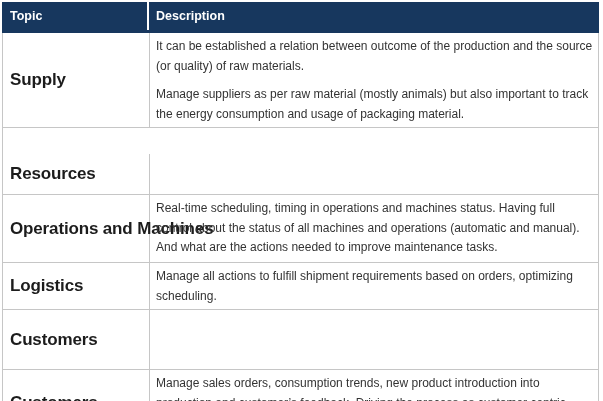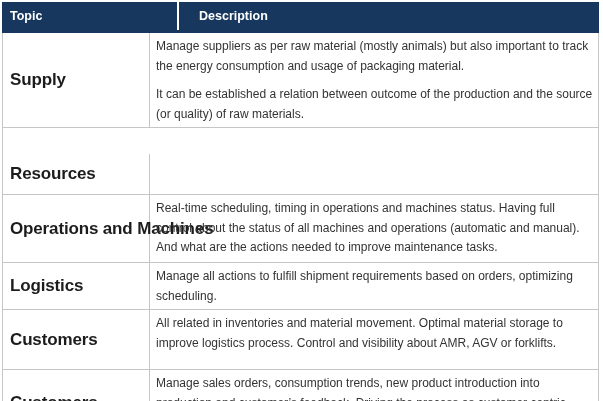--- a/index.html
+++ b/index.html
@@ -26,27 +26,27 @@
   }
   .hdr .cell {
     box-sizing: border-box;
     display: flex;
     align-items: center;
     color: var(--header_text);
     font-weight: bold;
     font-size: 12.5px;
   }
   .hdr .c1 {
-    width: 177px;
+    width: 147px;
     border-right: 2px solid #FFFFFF;
     padding-left: 8px;
   }
   .hdr .c2 {
     flex: 1;
-    padding-left: 20px;
+    padding-left: 7px;
   }
   
   .tbody {
     border-left: 1px solid var(--grid_border);
     border-right: 1px solid var(--grid_border);
     border-bottom: 2px solid var(--bottom_border);
   }
   .row {
     display: flex;
     border-bottom: 1px solid var(--grid_border);
@@ -90,22 +90,22 @@
   <div class="hdr">
     <div class="cell c1">Topic</div>
     <div class="cell c2">Description</div>
   </div>
 
   <div class="tbody">
 
     <div class="row">
       <div class="topic">Supply</div>
       <div class="desc">
+        <p>It can be established a relation between outcome of the production and the source (or quality) of raw materials.</p>
         <p>Manage suppliers as per raw material (mostly animals) but also important to track the energy consumption and usage of packaging material.</p>
-        <p>It can be established a relation between outcome of the production and the source (or quality) of raw materials.</p>
       </div>
     </div>
 
     <div class="row">
       <div class="topic">Resources</div>
     </div>
 
     <div class="row">
       <div class="topic">Operations and Machines</div>
       <div class="desc">
@@ -115,23 +115,20 @@
 
     <div class="row">
       <div class="topic">Logistics</div>
       <div class="desc">
         <p>Manage all actions to fulfill shipment requirements based on orders, optimizing scheduling.</p>
       </div>
     </div>
 
     <div class="row">
       <div class="topic">Customers</div>
-      <div class="desc">
-        <p>All related in inventories and material movement. Optimal material storage to improve logistics process. Control and visibility about AMR, AGV or forklifts.</p>
-      </div>
     </div>
 
     <div class="row">
       <div class="topic">Customers</div>
       <div class="desc">
         <p>Manage sales orders, consumption trends, new product introduction into production and customer’s feedback. Driving the process as customer centric approach.</p>
       </div>
     </div>
 
   </div>

